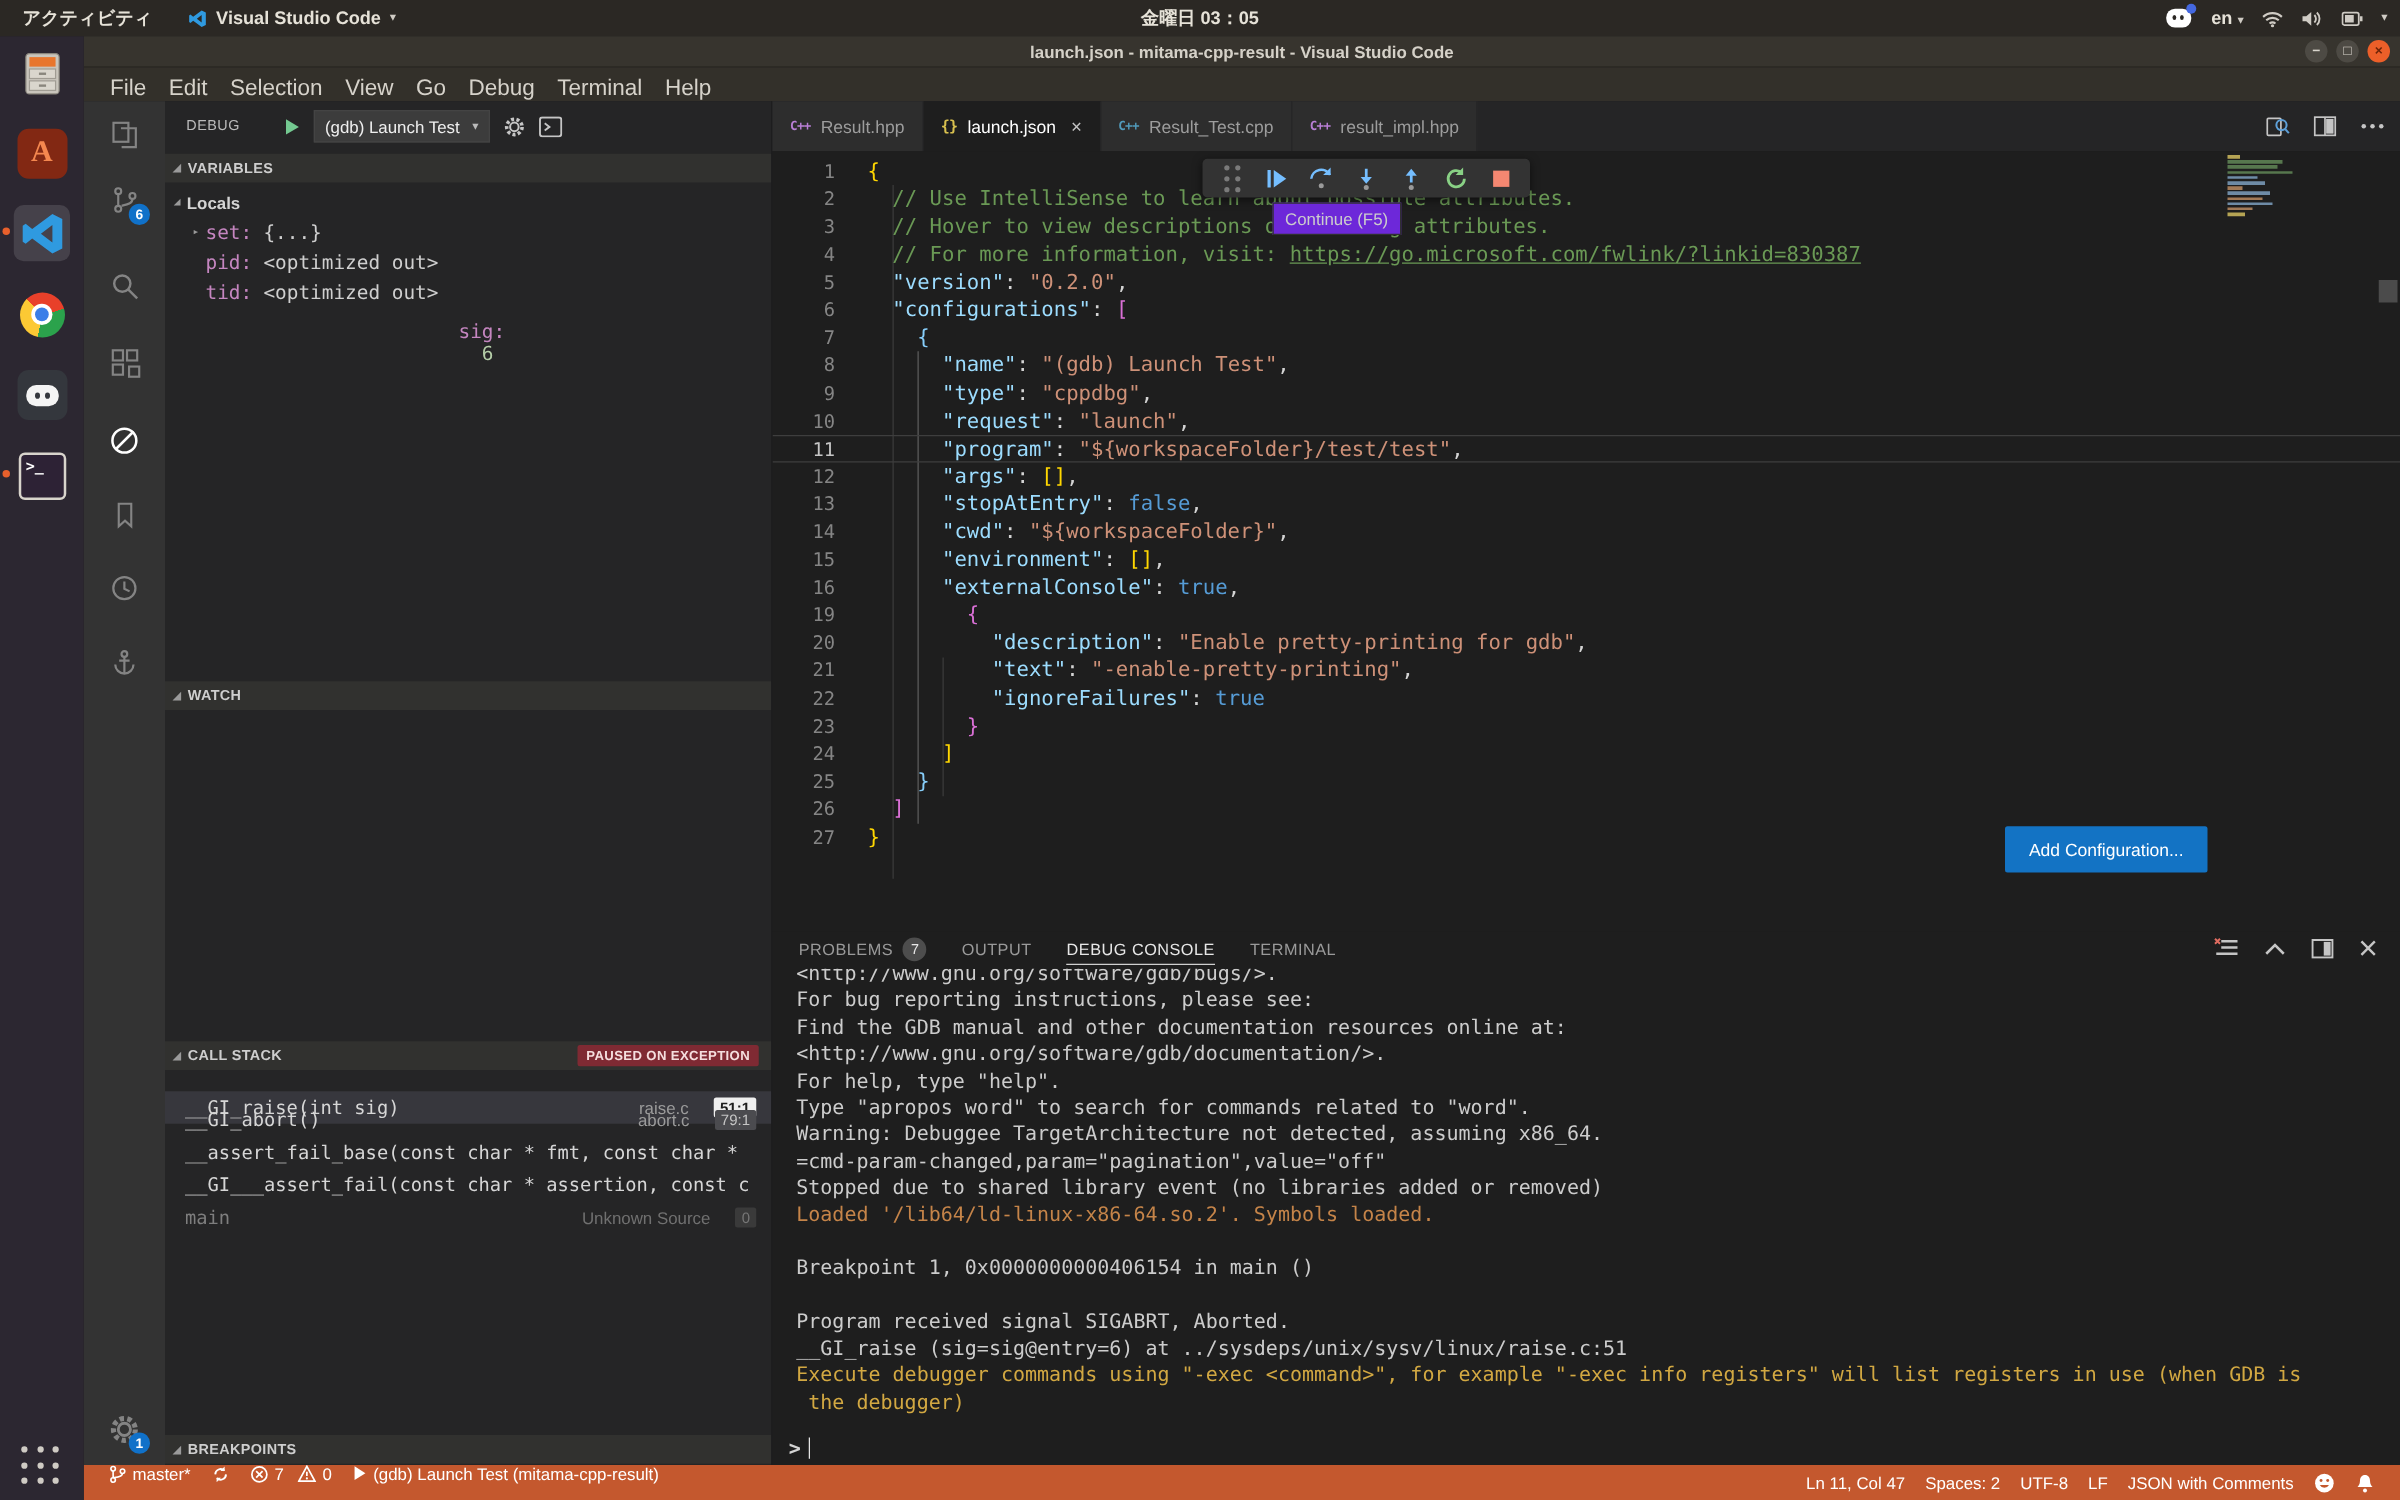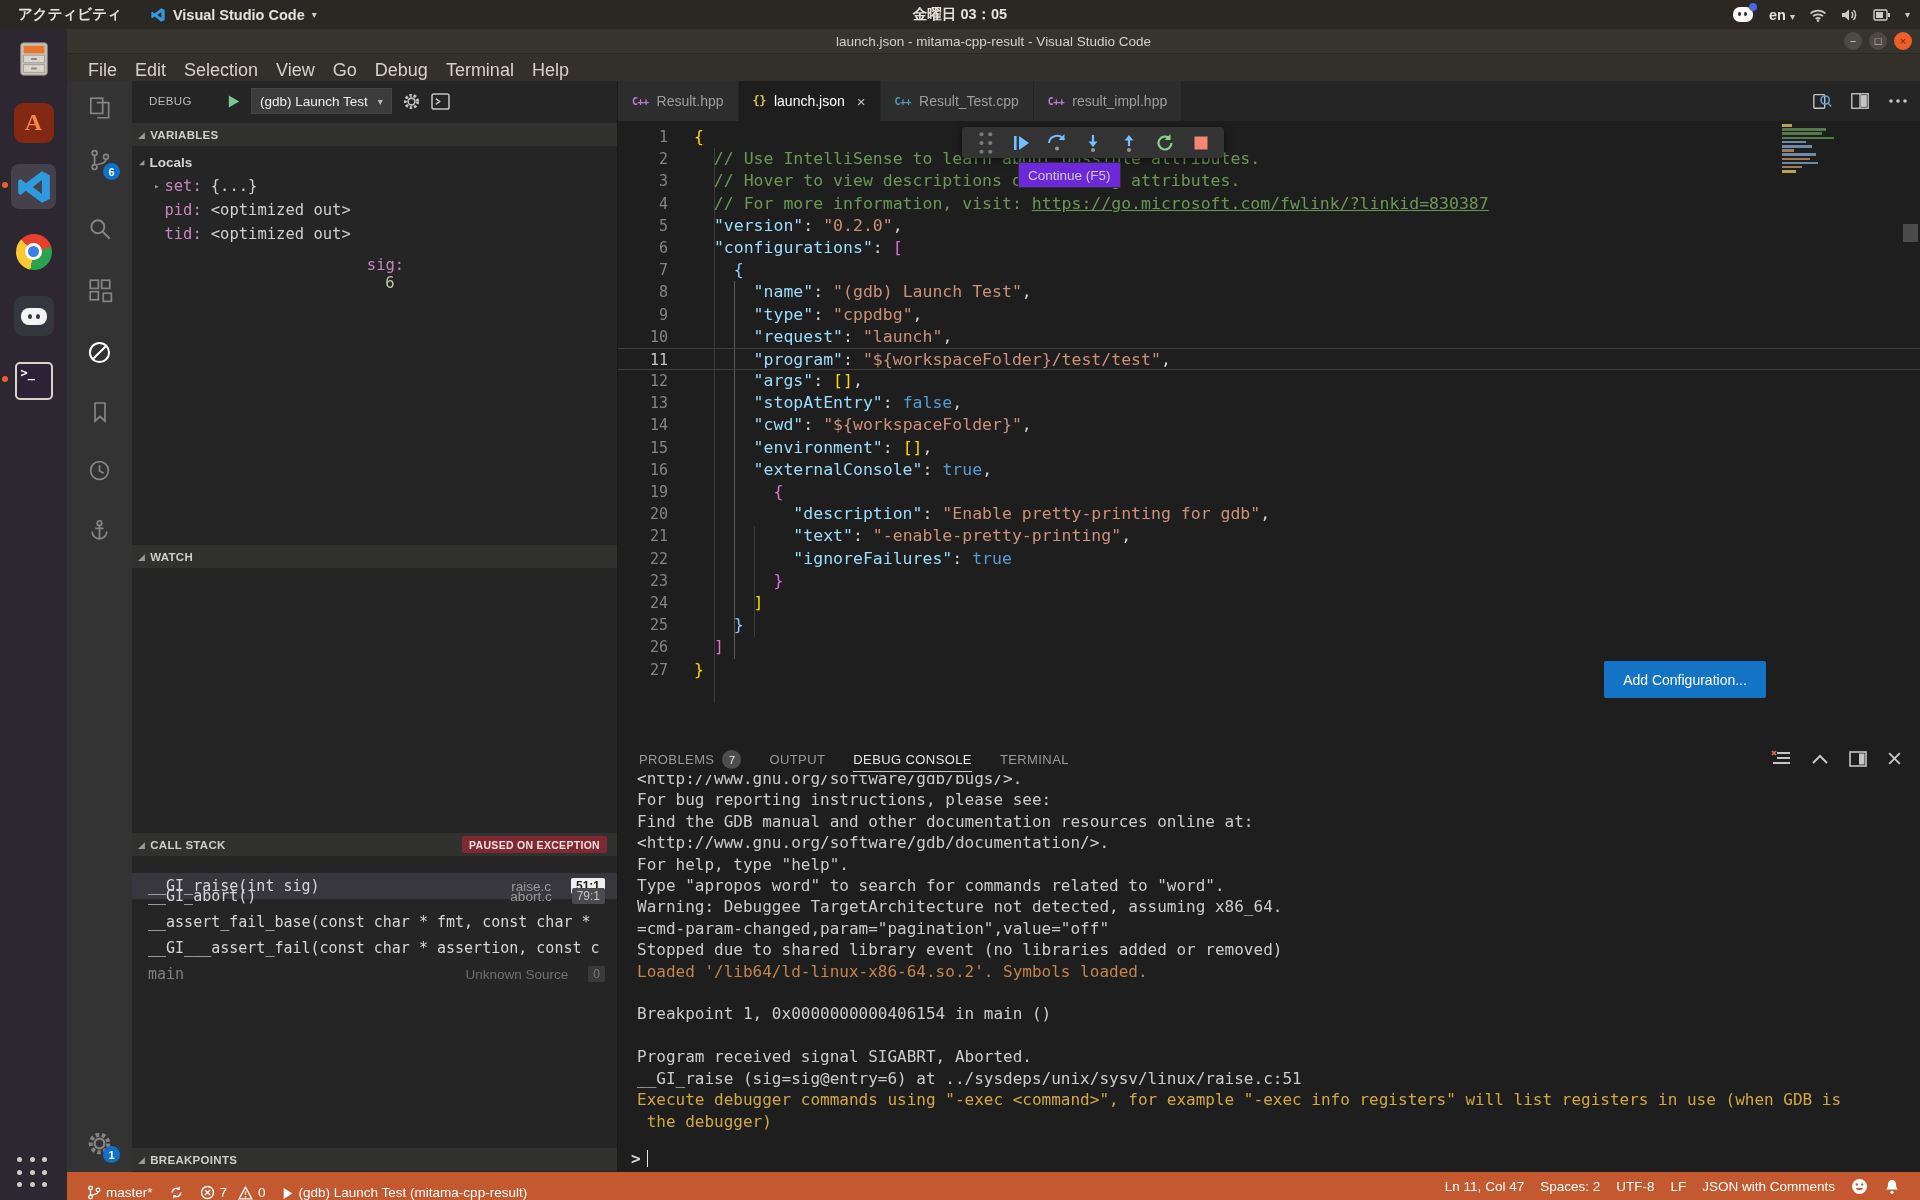--- a/index.html
+++ b/index.html
@@ -41,21 +41,21 @@
     color:#fff;font-family:"DejaVu Sans Mono",monospace;font-size:12px;font-weight:bold;padding:2px 4px}
   .soft-app{width:40px;height:40px;border-radius:9px;background:#822813;display:flex;align-items:center;justify-content:center;
     color:#f4874f;font-size:24px;font-weight:bold;font-family:"Liberation Serif",serif}
   #show-apps{position:absolute;left:17px;top:1128px;width:33px;height:33px;
     display:grid;grid-template-columns:repeat(3,1fr);gap:5px}
   #show-apps i{width:5px;height:5px;border-radius:50%;background:#cfcbc4}
 
   
   #vswindow{position:absolute;left:67px;top:29px;width:1853px;height:1171px;display:flex;flex-direction:column;background:#1e1e1e}
   #titlebar{height:25px;background:#37342e;border-bottom:1px solid #2a2722;position:relative;
-    display:flex;align-items:center;justify-content:center;color:#d5d1c8;font-size:13.5px;font-weight:normal}
+    display:flex;align-items:center;justify-content:center;color:#d5d1c8;font-size:13.5px;font-weight:bold}
   #winbtns{position:absolute;right:8px;top:3px;display:flex;gap:7px}
   .wbtn{width:18px;height:18px;border-radius:50%;background:#4d4a44;color:#d8d4cc;font-size:11px;
     display:flex;align-items:center;justify-content:center}
   .wbtn.close{background:#ec5f29;color:#6e2408}
   #menubar{height:27px;background:#33302a;display:flex;align-items:flex-end;padding-left:12px;color:#d6d2ca;font-size:18px}
   .menu-item{padding:0 9px;height:100%;display:flex;align-items:center}
 
   #workbench{flex:1;display:flex;min-height:0}
 
   
@@ -147,21 +147,21 @@
   .cline{min-height:21.4px;line-height:21.4px;font-family:"DejaVu Sans Mono",monospace;font-size:16px;
     color:#cccccc;white-space:pre}
   .cline.co{color:#c58449}.cline.gold{color:#d2a842}
   #console-input{height:27px;flex:none;display:flex;align-items:center;padding-left:13px;gap:6px}
   #console-input .prompt{font-family:"DejaVu Sans Mono",monospace;font-size:16px;color:#d4d4d4;font-weight:bold}
   #console-input .caret-bar{width:1.5px;height:17px;background:#e6e6e6}
 
   
   #statusbar{height:28px;flex:none;background:#c4582e;display:flex;align-items:center;
     color:#fff;font-size:13.5px;padding:0 12px;gap:0}
-  .sb-item{display:flex;align-items:flex-end;gap:5px;padding:0 8px;height:100%}
+  .sb-item{display:flex;align-items:flex-start;gap:5px;padding:0 8px;height:100%}
   #sb-right{margin-left:auto;display:flex;align-items:center}
 </style>
 </head>
 <body>
 
 <div id="screen">
 
   <div id="topbar">
     <div id="activities">アクティビティ</div>
     <div id="appmenu">

